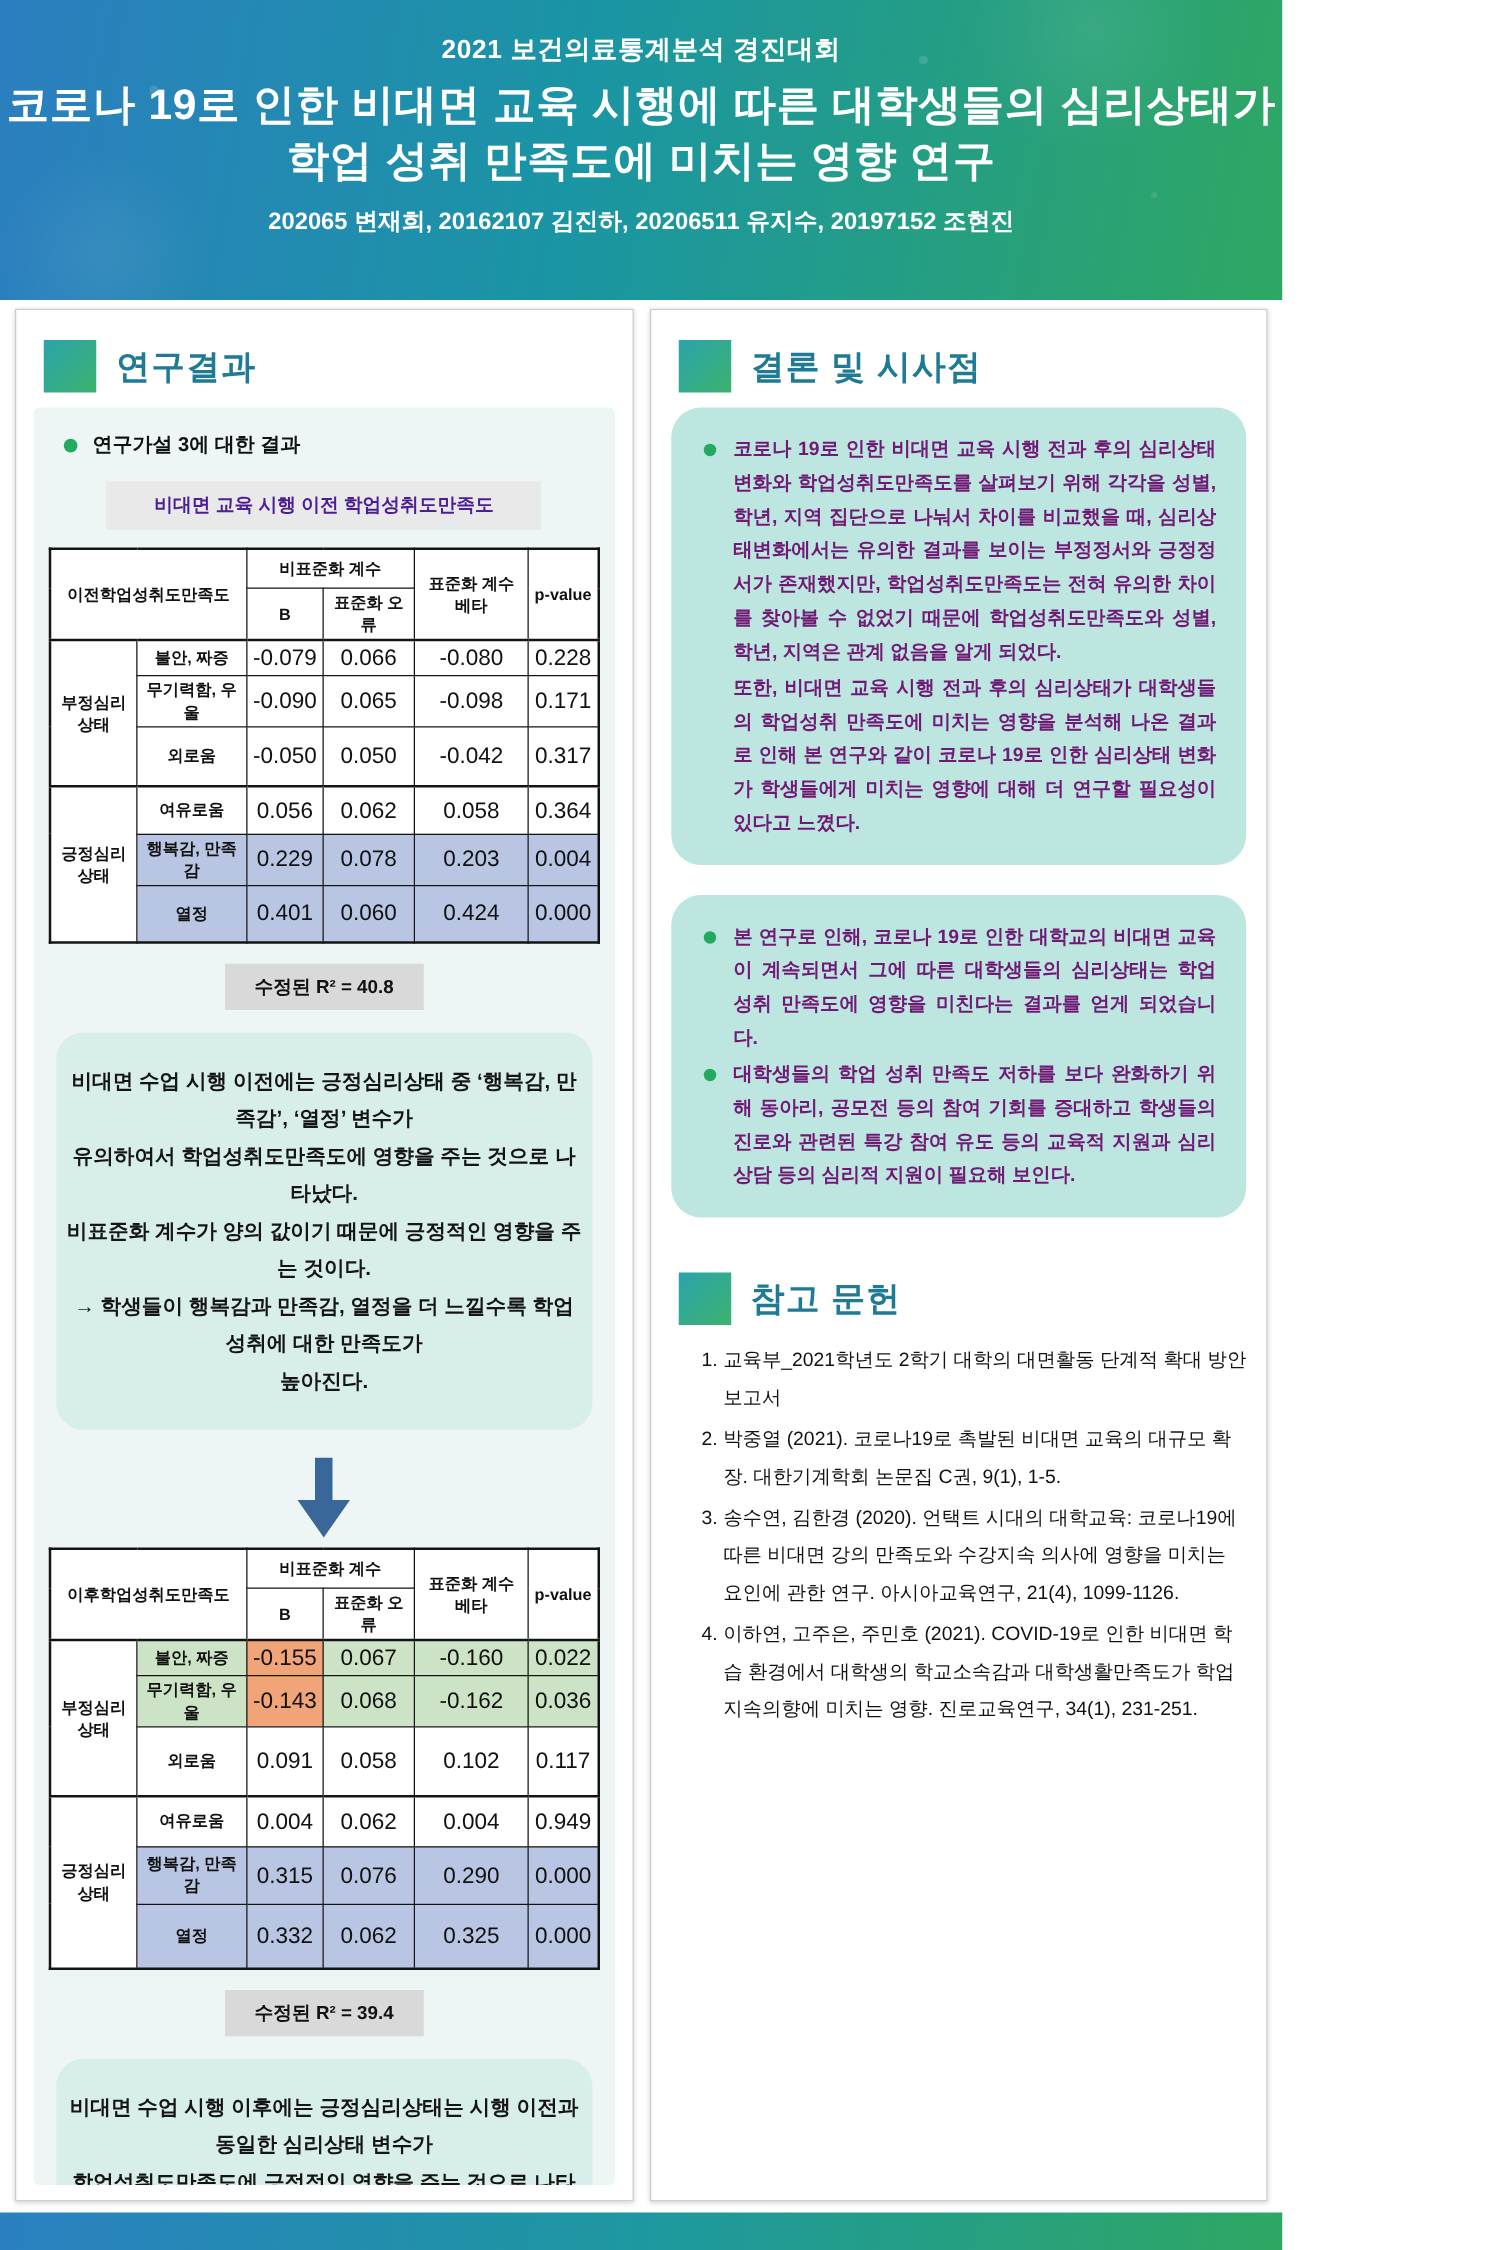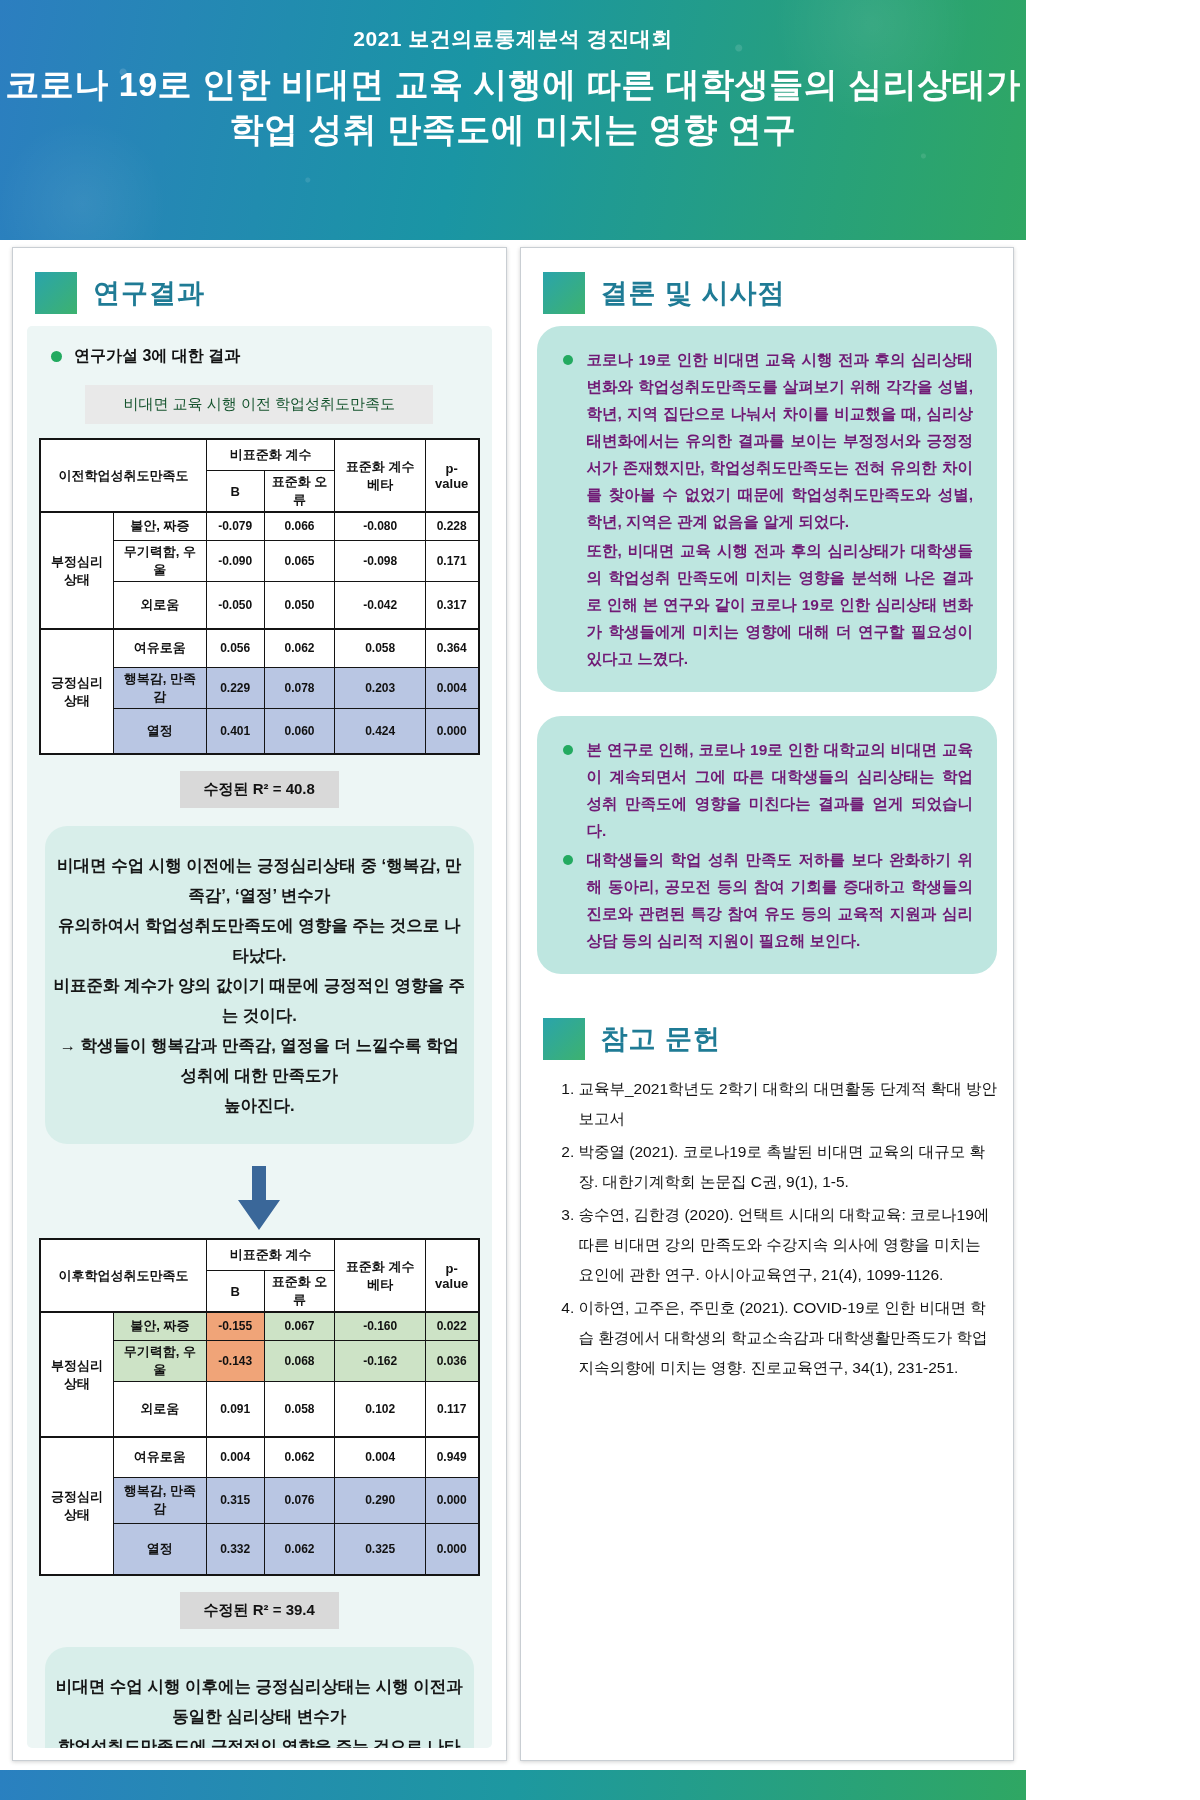--- a/index.html
+++ b/index.html
@@ -43,32 +43,32 @@
   .sec-head{display:flex;align-items:center;gap:16px;margin:12px 4px 12px 8px;}
   .sq{width:42px;height:42px;background:linear-gradient(135deg,#2aa4ab 0%,#3db26f 100%);flex:0 0 auto;}
   .sec-title{font-size:27px;font-weight:bold;color:#1f7b95;letter-spacing:1px;}
 
   .content-bg{background:#edf6f5;border-radius:5px;padding:18px 12px 20px;flex:1;overflow:hidden;}
 
   .bullet-line{display:flex;align-items:center;gap:12px;font-size:16px;font-weight:bold;color:#111;margin:2px 0 2px 12px;}
   .dot{width:11px;height:11px;border-radius:50%;background:#23aa60;flex:0 0 auto;}
 
   .caption{
-    width:max-content;margin:18px auto 14px;background:#e9e9e9;color:#14532d;
-    font-size:15px;font-weight:normal;padding:10px 38px;
+    width:max-content;margin:18px auto 14px;background:#e9e9e9;color:#4c1d95;
+    font-size:15px;font-weight:bold;padding:10px 38px;
   }
 
   
   .rtable{border-collapse:collapse;margin:2px auto 0;background:#fff;border:2px solid #141414;font-size:13px;color:#111;}
   .rtable th,.rtable td{border:1px solid #141414;text-align:center;vertical-align:middle;padding:2px 4px;}
   .rtable thead th{font-weight:bold;height:26px;}
   .rtable tbody tr.grp-sep th,.rtable tbody tr.grp-sep td{border-top:2px solid #141414;}
   .group{font-weight:bold;background:#fff;}
   .lbl{font-weight:bold;}
-  .num{font-weight:700;font-size:12px;}
+  .num{font-weight:400;font-size:18px;}
   .c-group{width:88px}.c-label{width:112px}.c-b{width:62px}.c-se{width:80px}.c-beta{width:104px}.c-p{width:56px}
   .h28{height:28px}.h30{height:30px}.h38{height:38px}.h40{height:40px}.h46{height:46px}.h48{height:48px}.h52{height:52px}.h56{height:56px}
   .hl-blue{background:#b9c6e3;}
   .hl-green{background:#cde3c6;}
   .hl-orange{background:#f0a478;}
 
   .r2box{width:max-content;margin:16px auto 0;background:#d9d9d9;padding:9px 24px;font-size:15px;font-weight:bold;color:#111;}
 
   .note{
     background:#d8eeea;border-radius:22px;margin:18px 6px 0;padding:24px 8px;
@@ -99,20 +99,21 @@
 <body>
 
 <div class="poster">
 
   <header class="hdr">
     <div class="hdr-competition">2021 보건의료통계분석 경진대회</div>
     <h1 class="hdr-title">
       <span class="line">코로나 19로 인한 비대면 교육 시행에 따른 대학생들의 심리상태가</span>
       <span class="line">학업 성취 만족도에 미치는 영향 연구</span>
     </h1>
+    <div class="hdr-authors">202065 변재희, 20162107 김진하, 20206511 유지수, 20197152 조현진</div>
   </header>
 
   <div class="panels">
 
     <section class="panel left">
       <div class="sec-head">
         <span class="sq"></span>
         <span class="sec-title">연구결과</span>
       </div>
 

